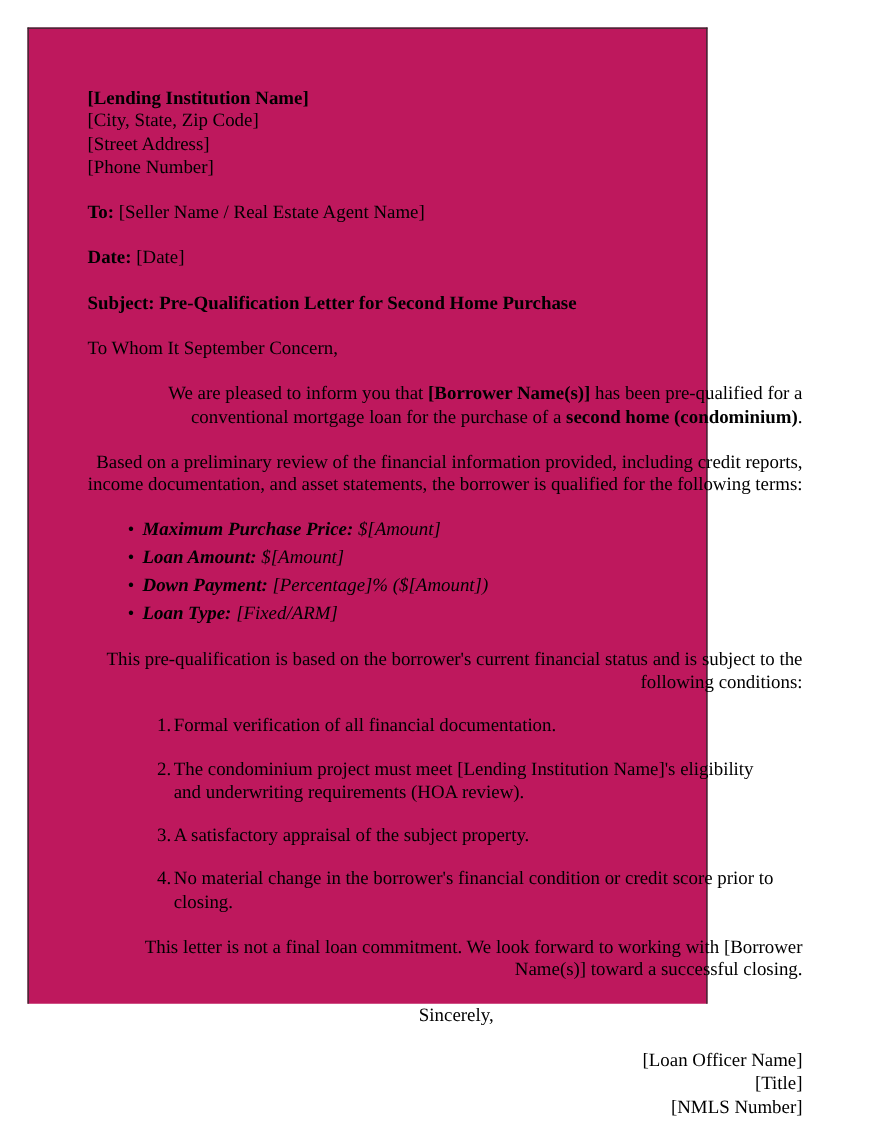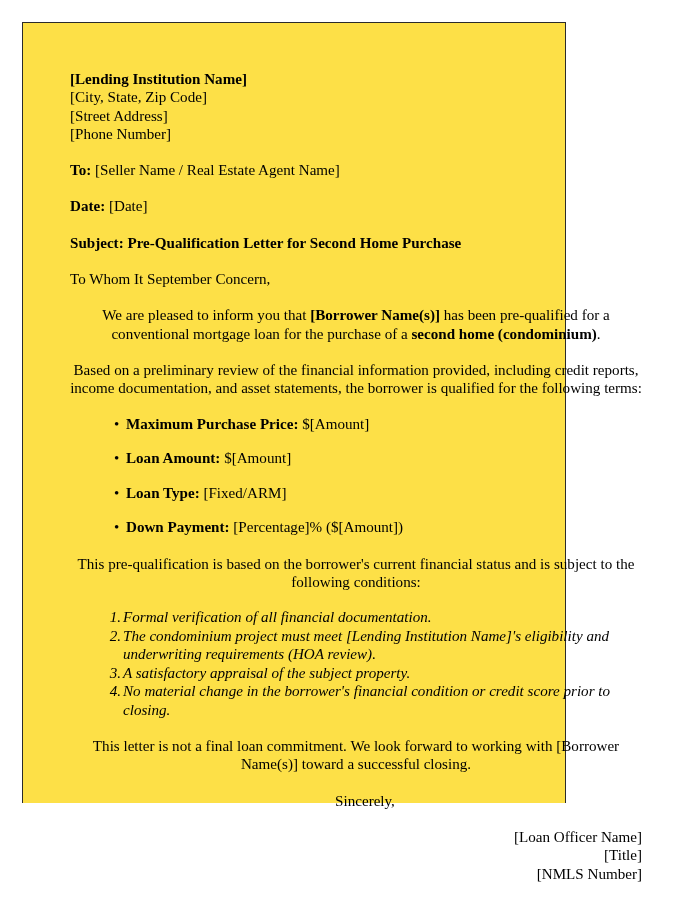--- a/index.html
+++ b/index.html
@@ -19,21 +19,21 @@
     position: absolute;
     left: 22px;
     top: 22px;
     width: 544px;
     height: 781px;
     border-left: 1.6px solid #2b2b2b;
     border-right: 1.6px solid #2b2b2b;
     border-top: 1.6px solid #2b2b2b;
     border-bottom: none;
     box-sizing: border-box;
-    background: #fde047;
+    background: #be185d;
   }
 
   #letter {
     position: absolute;
     left: 47px;
     top: 47px;
     width: 572px;
     font-size: 15.1px;
     line-height: 18.3px;
   }
@@ -60,57 +60,57 @@
     margin: 18px 0 0 0;
     font-weight: bold;
   }
 
   .salutation {
     margin: 18px 0 0 0;
   }
 
   p.para {
     margin: 18px 0 0 0;
-    text-align: center;
+    text-align: right;
   }
   p.para b { font-weight: bold; }
 
   ul.terms {
     margin: 17px 0 0 0;
     padding: 0 0 0 40px;
     list-style: none;
   }
   ul.terms li {
     position: relative;
-    margin: 16px;
+    margin: 4px;
     padding: 0;
     line-height: 18.5px;
+    font-style: italic;
   }
   ul.terms li::before {
     content: "\2022";
     position: absolute;
     left: -12px;
     top: 0;
     font-size: 15px;
   }
   ul.terms li .k { font-weight: bold; }
 
   ol.conditions {
     margin: 17px 0 0 0;
     padding: 0 0 0 53px;
     list-style: none;
     counter-reset: cond;
   }
   ol.conditions li {
     position: relative;
-    margin: 0;
+    margin: 16px;
     padding: 0;
     counter-increment: cond;
     line-height: 18.5px;
-    font-style: italic;
   }
   ol.conditions li::before {
     content: counter(cond) ".";
     position: absolute;
     left: -17px;
     top: 0;
     width: 15px;
     text-align: right;
   }
 
@@ -155,22 +155,22 @@
 
     <div class="salutation">To Whom It September Concern,</div>
 
     <p class="para"><span>We are pleased to inform you that </span><b>[Borrower Name(s)]</b><span> has been pre-qualified for a conventional mortgage loan for the purchase of a </span><b>second home (condominium)</b><span>.</span></p>
 
     <p class="para">Based on a preliminary review of the financial information provided, including credit reports, income documentation, and asset statements, the borrower is qualified for the following terms:</p>
 
     <ul class="terms">
       <li><span class="k">Maximum Purchase Price:</span> <span>$[Amount]</span></li>
       <li><span class="k">Loan Amount:</span> <span>$[Amount]</span></li>
+      <li><span class="k">Down Payment:</span> <span>[Percentage]% ($[Amount])</span></li>
       <li><span class="k">Loan Type:</span> <span>[Fixed/ARM]</span></li>
-      <li><span class="k">Down Payment:</span> <span>[Percentage]% ($[Amount])</span></li>
     </ul>
 
     <p class="para">This pre-qualification is based on the borrower's current financial status and is subject to the following conditions:</p>
 
     <ol class="conditions">
       <li>Formal verification of all financial documentation.</li>
       <li>The condominium project must meet [Lending Institution Name]'s eligibility and underwriting requirements (HOA review).</li>
       <li>A satisfactory appraisal of the subject property.</li>
       <li>No material change in the borrower's financial condition or credit score prior to closing.</li>
     </ol>

